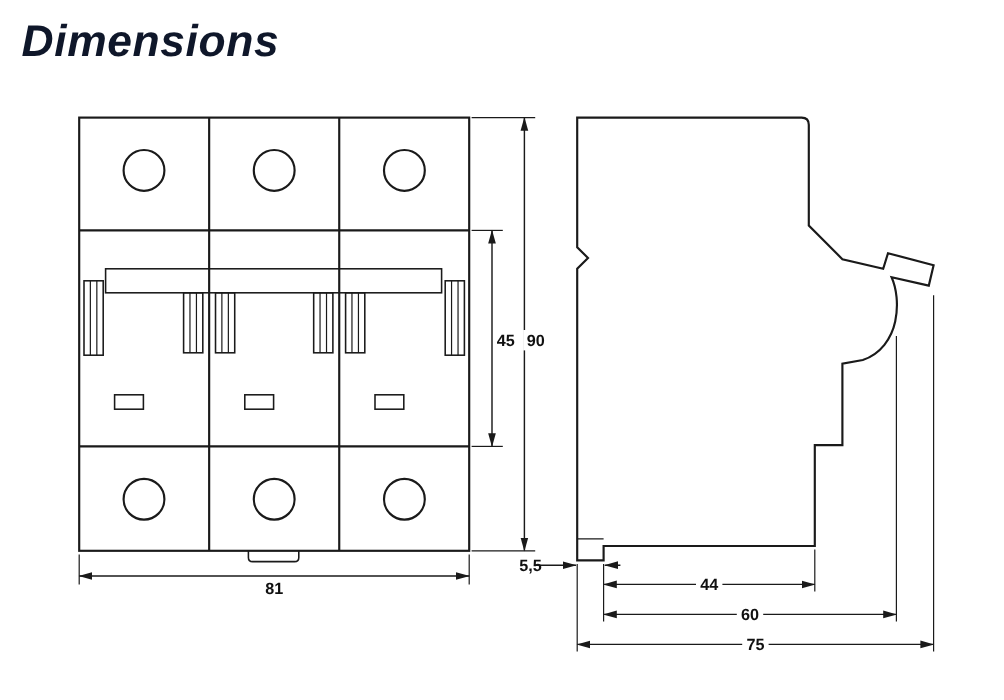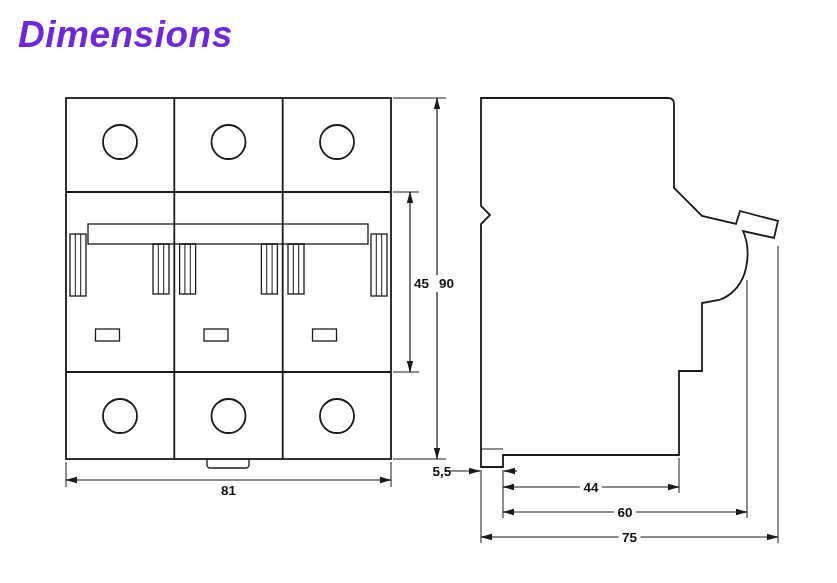--- a/index.html
+++ b/index.html
@@ -14,21 +14,21 @@
   .thin{fill:none;stroke:#1a1a1a;stroke-width:1;}
   .ext{stroke:#1a1a1a;stroke-width:1;}
   .dim{stroke:#1a1a1a;stroke-width:1.2;fill:none;}
   .mask{fill:#ffffff;stroke:none;}
   .dimtext{font-family:"Liberation Sans",sans-serif;font-size:13.5px;
            font-weight:700;fill:#111111;text-anchor:middle;}
 </style>
 </head>
 <body>
 
-<div class="title" style="color: #6d28d9; font-style: italic;">Dimensions</div>
+<div class="title" style="color: #0f172a; font-style: italic;">Dimensions</div>
 
 <svg width="837" height="583" viewBox="0 0 837 583">
   <defs>
     <marker id="arr" viewBox="0 0 12 8" refX="11" refY="4" markerWidth="12" markerHeight="8" orient="auto-start-reverse" markerUnits="userSpaceOnUse">
       <path d="M0,0.8 L11.5,4 L0,7.2 Z" fill="#1a1a1a"></path>
     </marker>
   </defs>
 
   <g>
     <rect class="outline" x="66" y="98" width="325" height="361"></rect>

